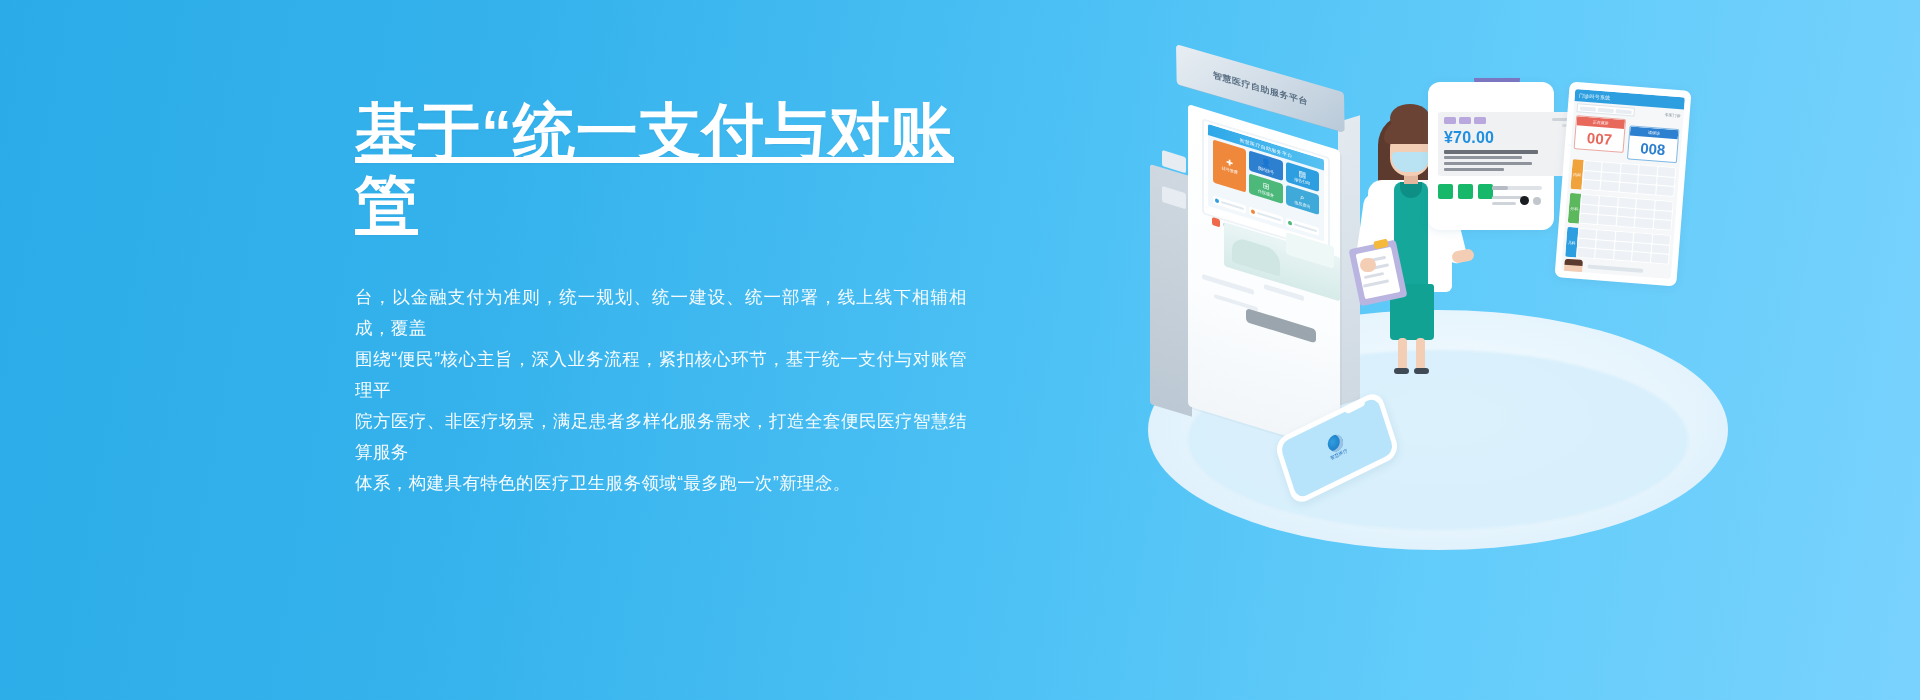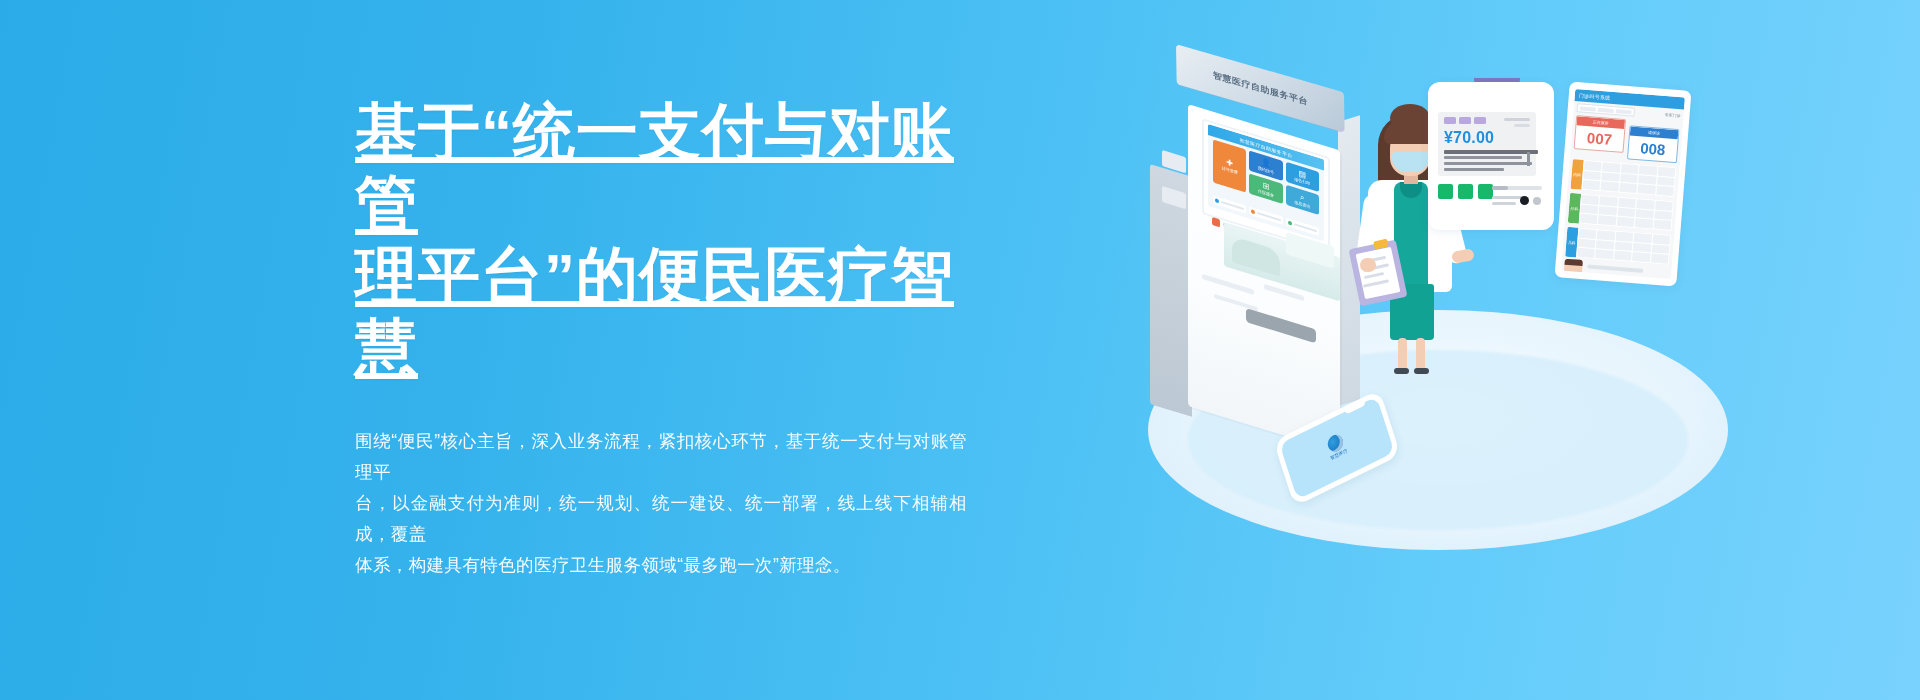--- a/index.html
+++ b/index.html
@@ -170,21 +170,21 @@
   .clipLn{background:#d9dde6;border-radius:1px;transform:rotate(-12deg);}
   #cl1{left:16px;top:150px;width:22px;height:3px;}
   #cl2{left:15px;top:158px;width:26px;height:3px;}
   #cl3{left:16px;top:166px;width:20px;height:3px;}
   #cl4{left:15px;top:174px;width:26px;height:3px;}
   
   #receipt{left:318px;top:62px;width:126px;height:148px;background:#ffffff;
            border-radius:12px;box-shadow:0 2px 10px rgba(50,110,150,.10);}
   #recArc{left:364px;top:58px;width:46px;height:24px;background:#7e77c2;
           border-radius:0 0 24px 24px;}
-  #recScreen{left:328px;top:92px;width:98px;height:64px;background:#f0f1f3;border-radius:3px;}
+  #recScreen{left:328px;top:92px;width:98px;height:64px;background:#f0f1f3;border-radius:3px;padding-left:48px;}
   #recSwatches{position:absolute;left:6px;top:5px;display:flex;gap:3px;}
   .sw{width:12px;height:7px;background:#b9a8de;border-radius:1.5px;}
   #recHint{position:absolute;right:6px;top:6px;width:26px;height:3px;background:#cfd3da;border-radius:1.5px;}
   #recHint2{position:absolute;right:6px;top:12px;width:16px;height:3px;background:#d9dde3;border-radius:1.5px;}
   #recAmount{position:absolute;left:6px;top:17px;color:#1f8fe0;font-size:16px;font-weight:700;letter-spacing:.2px;}
   .recBar{position:absolute;background:#6b6f77;border-radius:1px;}
   #rb1{left:6px;top:38px;width:94px;height:4px;}
   #rb2{left:6px;top:44px;width:78px;height:3px;background:#8f949c;}
   #rb3{left:6px;top:50px;width:88px;height:3px;background:#8f949c;}
   #rb4{left:6px;top:56px;width:60px;height:3px;background:#8f949c;}
@@ -249,25 +249,25 @@
   #phoneLogoTxt{font-size:4.5px;color:#1464b4;letter-spacing:.2px;white-space:nowrap;}
 </style>
 </head>
 <body>
 
 <div id="banner">
 
   <div id="copy">
     <h1 id="headline">
       <span class="ln">基于“统一支付与对账管</span>
-      <span class="ln">理平台”的便民医疗智慧</span>
     </h1>
     <p id="desc">
+      <span class="ln">台，以金融支付为准则，统一规划、统一建设、统一部署，线上线下相辅相成，覆盖</span>
       <span class="ln">围绕“便民”核心主旨，深入业务流程，紧扣核心环节，基于统一支付与对账管理平</span>
-      <span class="ln">台，以金融支付为准则，统一规划、统一建设、统一部署，线上线下相辅相成，覆盖</span>
+      <span class="ln">院方医疗、非医疗场景，满足患者多样化服务需求，打造全套便民医疗智慧结算服务</span>
       <span class="ln">体系，构建具有特色的医疗卫生服务领域“最多跑一次”新理念。</span>
     </p>
   </div>
 
   <div id="art">
 
     <div class="abs" id="ground"></div>
     <div class="abs" id="groundShade"></div>
 
     <div class="abs" id="kiosk">

